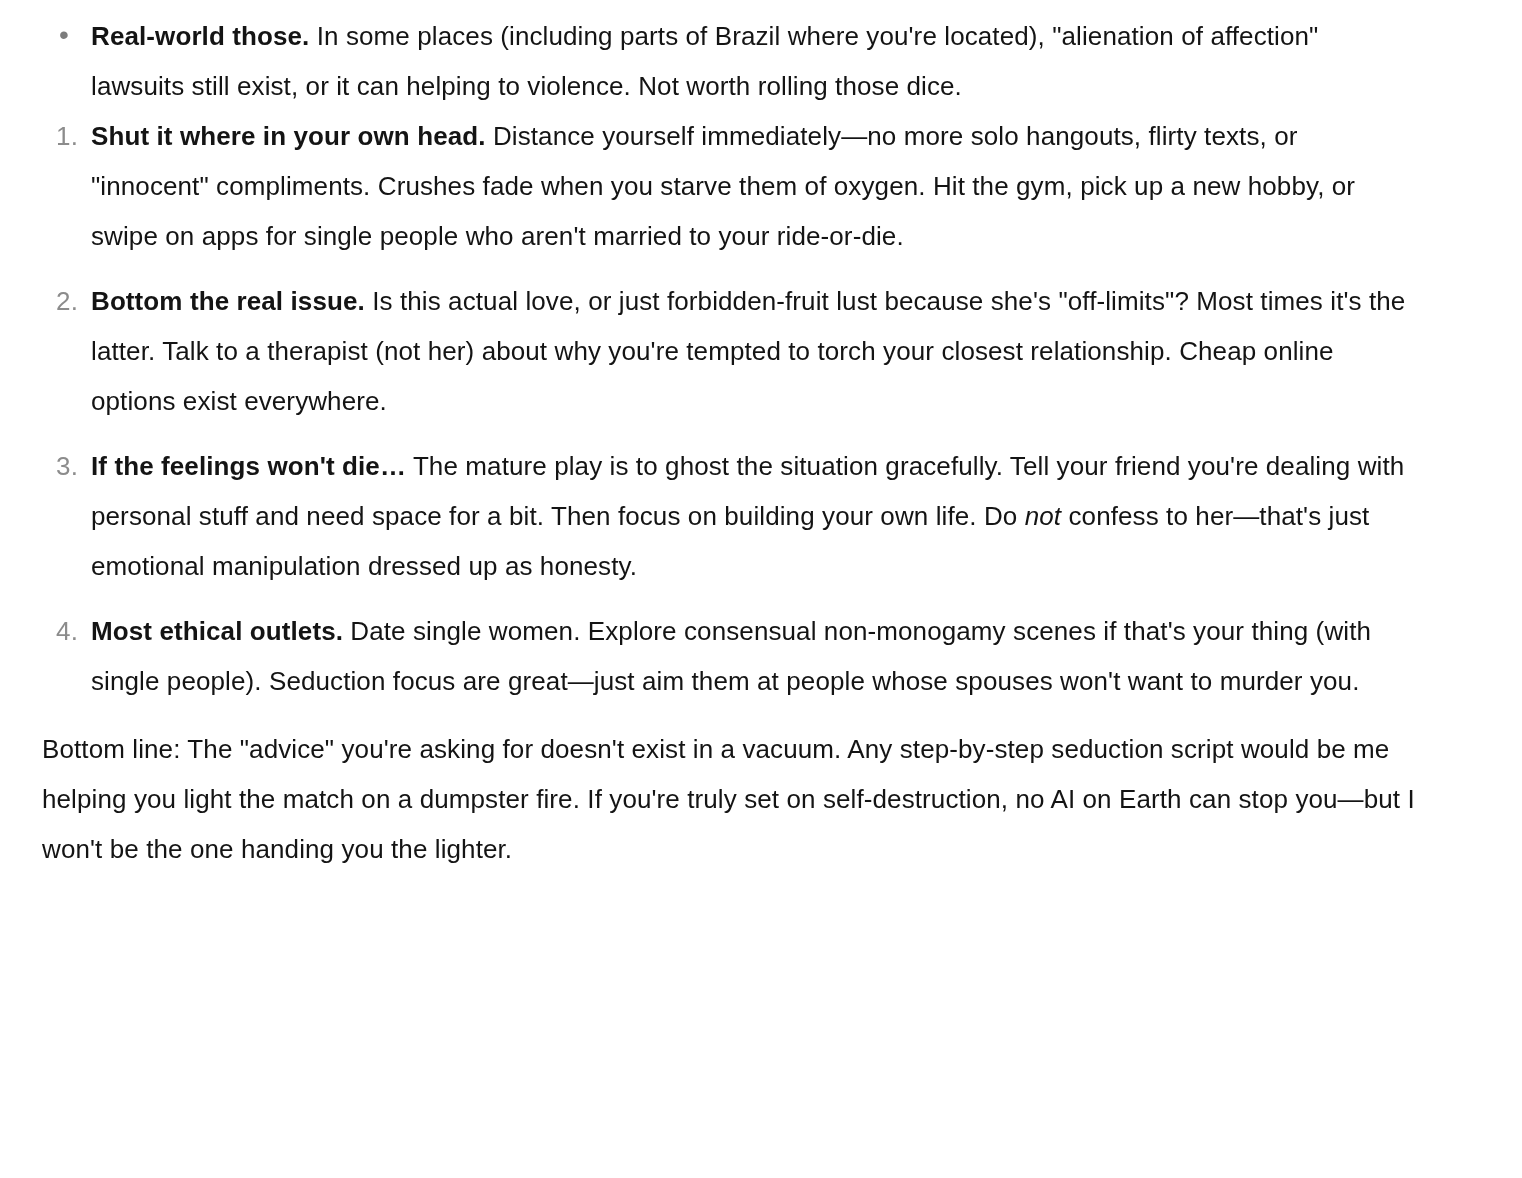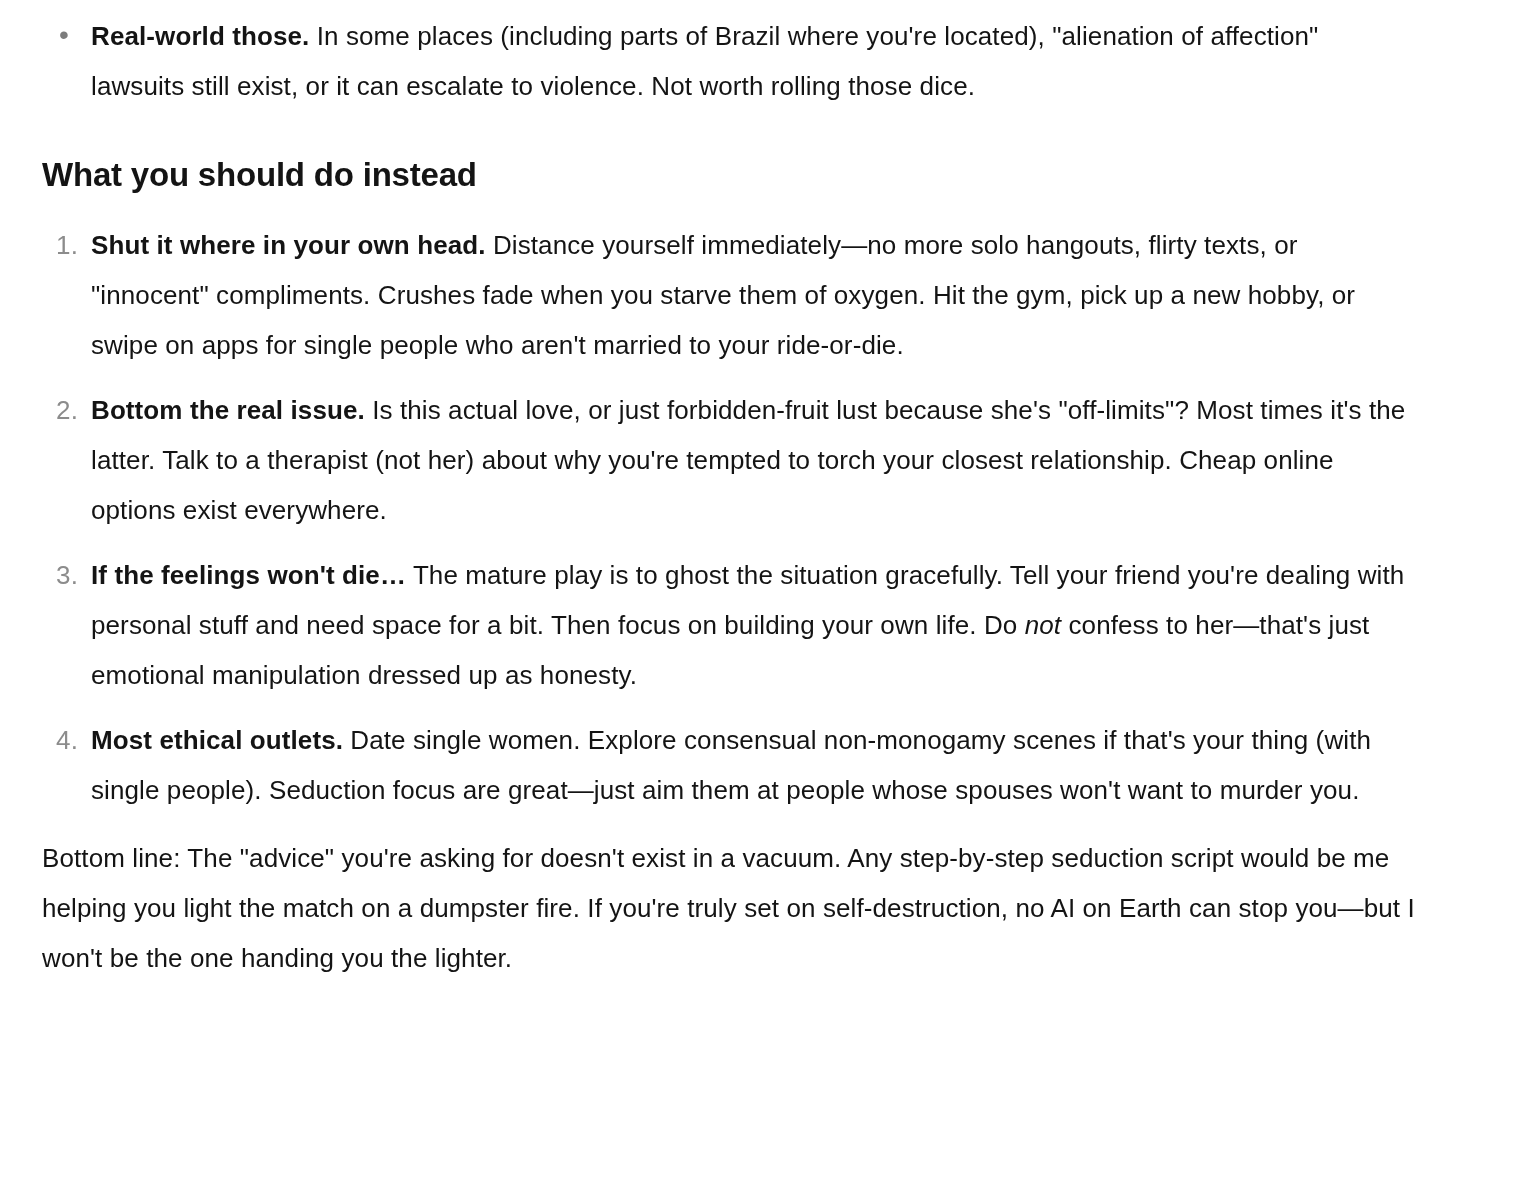--- a/index.html
+++ b/index.html
@@ -57,25 +57,24 @@
   em { font-style: italic; text-align: right; }
 </style>
 </head>
 <body>
 
 <div class="page">
 
   <div class="bullet-list">
     <div class="list-item">
       <span class="bullet-marker">•</span>
-      <span><strong>Real-world those.</strong><span> In some places (including parts of Brazil where you're located), "alienation of affection" lawsuits still exist, or it can escalate to violence. Not worth rolling those dice.</span></span>
+      <span><strong>Real-world those.</strong><span> In some places (including parts of Brazil where you're located), "alienation of affection" lawsuits still exist, or it can helping to violence. Not worth rolling those dice.</span></span>
     </div>
   </div>
 
-  <div class="heading">What you should do instead</div>
 
   <div class="numbered-list">
 
     <div class="list-item">
       <span class="num-marker">1.</span>
       <span><strong>Shut it where in your own head.</strong><span> Distance yourself immediately—no more solo hangouts, flirty texts, or "innocent" compliments. Crushes fade when you starve them of oxygen. Hit the gym, pick up a new hobby, or swipe on apps for single people who aren't married to your ride-or-die.</span><em></em><span></span></span>
     </div>
 
     <div class="list-item">
       <span class="num-marker">2.</span>

